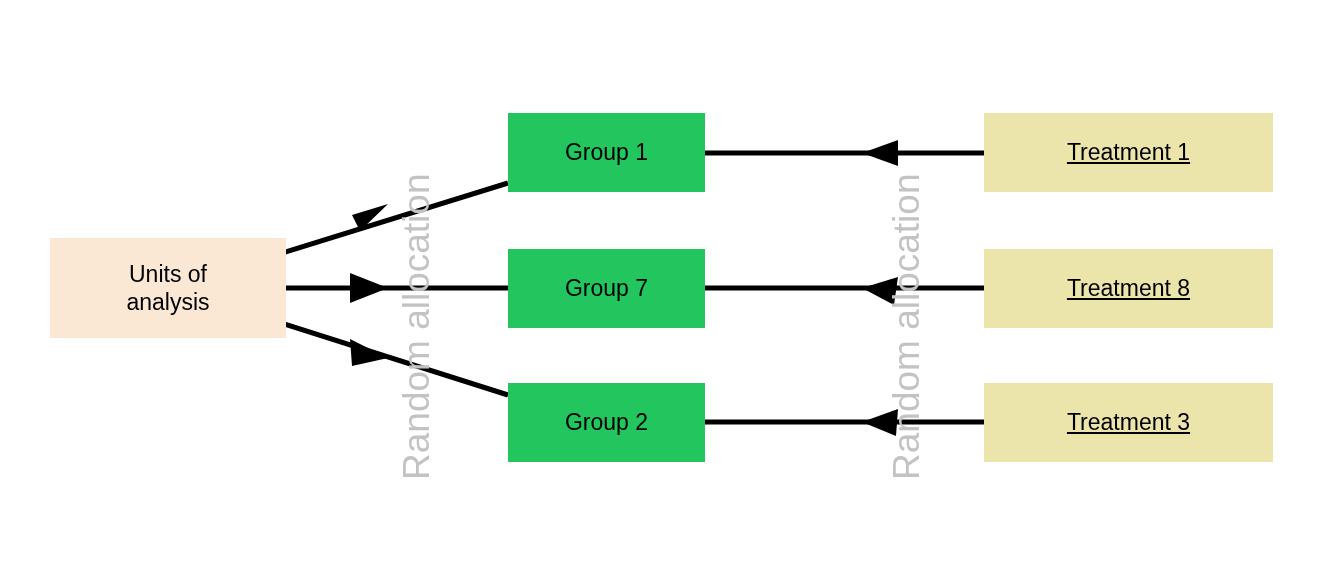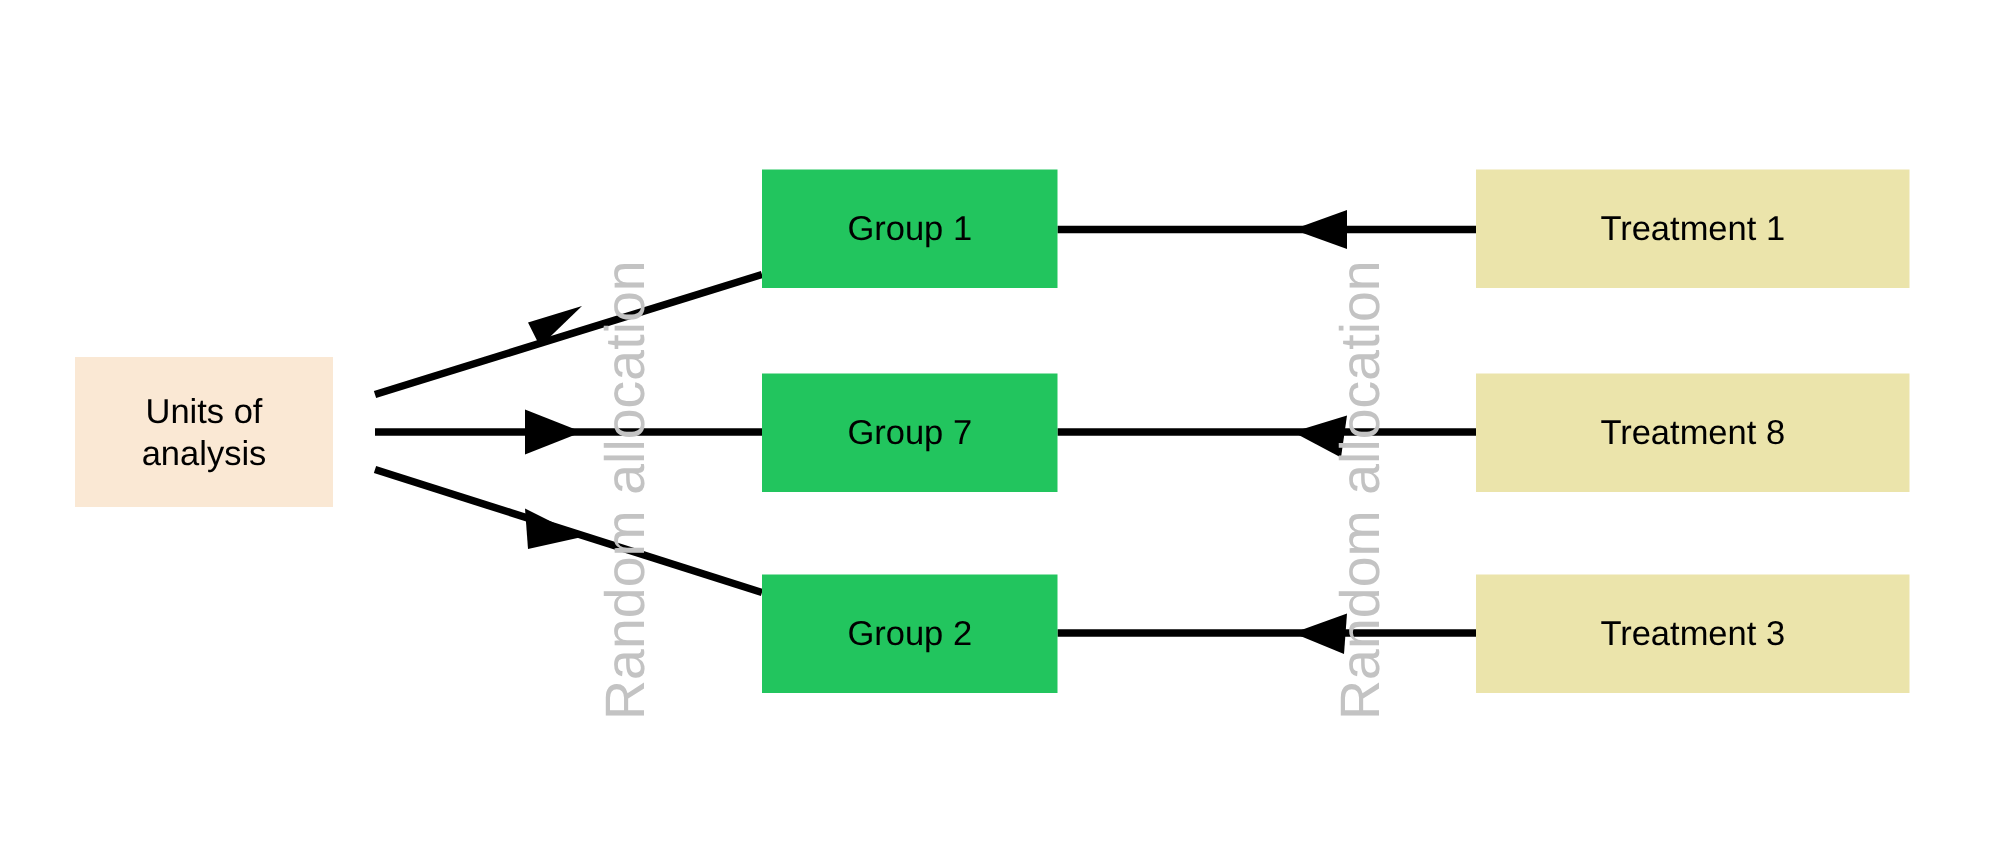--- a/index.html
+++ b/index.html
@@ -30,38 +30,39 @@
     text-align: center;
     color: #000000;
     font-size: 23px;
     line-height: 1.22;
     box-sizing: border-box;
     z-index: 3;
   }
   .node-source {
     left: 50px;
     top: 238px;
-    width: 172px;
+    width: 236px;
     height: 100px;
     background: #fae8d4;
   }
   .node-group {
     left: 508px;
     width: 197px;
     height: 79px;
     background: #22c55e;
   }
   .node-group.g1 { top: 113px; }
   .node-group.g2 { top: 249px; }
   .node-group.g3 { top: 383px; }
   .node-treatment {
     left: 984px;
     width: 289px;
     height: 79px;
     background: #ebe4ab;
+    text-decoration: underline;
   }
   .node-treatment.t1 { top: 113px; }
   .node-treatment.t2 { top: 249px; }
   .node-treatment.t3 { top: 383px; align-items: center; }
   .vlabel {
     position: absolute;
     color: #c3c3c3;
     font-size: 37px;
     white-space: nowrap;
     transform-origin: 0 0;

